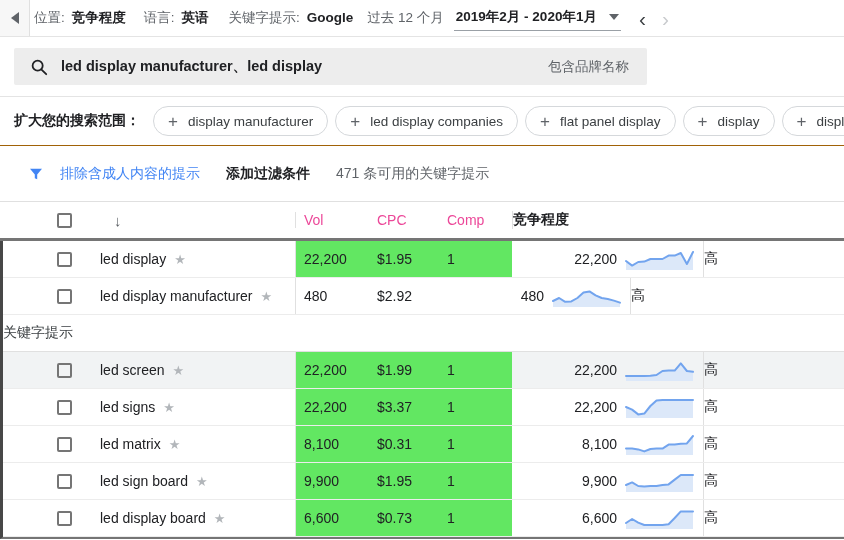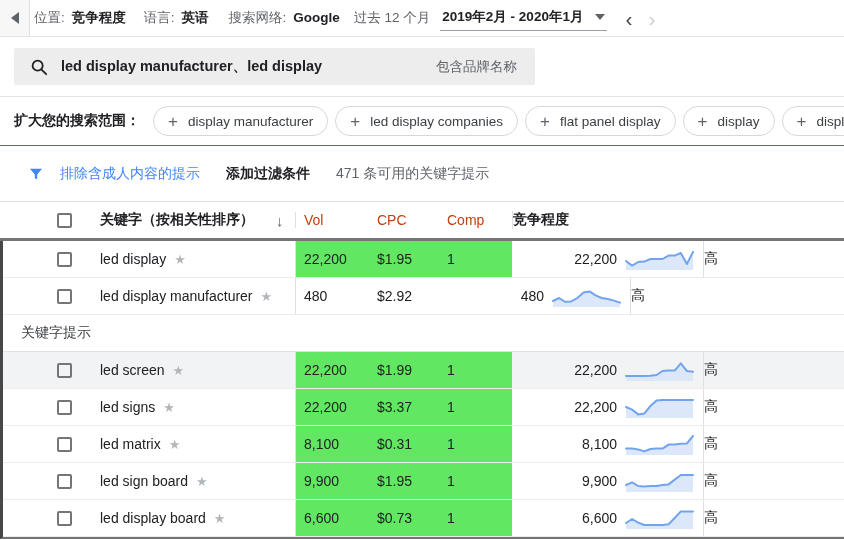--- a/index.html
+++ b/index.html
@@ -20,21 +20,21 @@
     border-bottom: 1px solid #9aa0a6; cursor: pointer; }
   .date-select .val { font-size: 13.5px; font-weight: 700; color: #202124; white-space: nowrap; }
   .caret-down { width: 0; height: 0; border-left: 5px solid transparent; border-right: 5px solid transparent;
     border-top: 6px solid #5f6368; }
   .nav-chev { font-size: 21px; line-height: 1; padding: 0 2px; background: none; border: none; cursor: pointer; }
   .chev-prev { color: #3c4043; margin-left: 16px; }
   .chev-next { color: #c9cbce; margin-left: 12px; }
 
   
   .search-section { padding: 11px 0 11px 14px; }
-  .searchbox { width: 521px; height: 37px; background: #ededed; border-radius: 2px;
+  .searchbox { width: 633px; height: 37px; background: #ededed; border-radius: 2px;
     display: flex; align-items: center; }
   .searchbox .mag { margin-left: 16px; flex-shrink: 0; }
   .query { margin-left: 13px; font-size: 14.5px; font-weight: 700; color: #202124; }
   .brand-hint { margin-left: auto; margin-right: 18px; font-size: 13.5px; color: #5f6368; }
   .hr { height: 1px; background: #e4e4e4; }
 
   
   .broaden { height: 49px; display: flex; align-items: center; overflow: hidden; border-bottom: 1px solid #a16207; }
   .broaden-label { margin-left: 14px; font-size: 14px; font-weight: 700; color: #202124; white-space: nowrap; }
   .chips { display: flex; gap: 7px; margin-left: 13px; flex-wrap: nowrap; }
@@ -48,36 +48,36 @@
   .adult-filter { margin-left: 16px; font-size: 14px; font-weight: 500; color: #4285f4; cursor: pointer; }
   .add-filter { margin-left: 26px; font-size: 14px; font-weight: 700; color: #202124; cursor: pointer; background: none; border: none; }
   .avail-count { margin-left: 26px; font-size: 14px; color: #5f6368; }
 
   
   .thead { display: flex; align-items: center; height: 40px; border-top: 1px solid #e0e0e0;
     border-bottom: 3px solid #757575; }
   .tbody { border-left: 3px solid #474747; border-bottom: 2px solid #757575; }
   .row { display: flex; align-items: stretch; height: 37px; border-bottom: 1px solid #ececec; background: #fff; justify-content: space-between; }
   .row.hover { background: #f1f3f4; }
-  .section-row { height: 37px; display: flex; align-items: center; padding-left: 18px;
+  .section-row { height: 37px; display: flex; align-items: center; 
     border-bottom: 1px solid #e0e0e0; font-size: 14px; color: #3c4043; background: #fff; }
 
   .c-check { width: 100px; padding-left: 57px; flex-shrink: 0; display: flex; align-items: center; }
   .tbody .c-check { width: 97px; padding-left: 54px; } 
   .cb { width: 15px; height: 15px; border: 2px solid #757575; border-radius: 2px; background: transparent; cursor: pointer; }
   .c-kw { width: 195px; flex-shrink: 0; display: flex; align-items: center; gap: 8px;
     font-size: 14px; color: #202124; white-space: nowrap; }
   .c-kw .star { color: #b2b6ba; font-size: 13px; cursor: pointer; }
   .hdr-kw { font-weight: 700; }
   .hdr-kw .sort { font-weight: 400; color: #5f6368; font-size: 15px; margin-left: 14px; cursor: pointer; }
   .c-vol { width: 74px; border-left: 1px solid #e0e0e0; }
   .c-cpc { width: 70px; }
   .c-comp { width: 73px; }
   .c-vol, .c-cpc, .c-comp { flex-shrink: 0; padding-left: 8px; display: flex; align-items: center; font-size: 14px; color: #202124; }
-  .thead .c-vol, .thead .c-cpc, .thead .c-comp { color: #c2410c; }
+  .thead .c-vol, .thead .c-cpc, .thead .c-comp { color: #ec4899; }
   .row.hl .c-vol, .row.hl .c-cpc, .row.hl .c-comp { background: #62e762; }
   .c-avg { width: 191px; flex-shrink: 0; display: flex; align-items: center; justify-content: flex-end;
     font-size: 14px; color: #202124; }
   .thead .c-avg { font-weight: 700; padding-right: 8px; }
   .c-avg svg { margin: 0 8px 0 7px; }
   .c-complevel { flex: 1; border-left: 1px solid #e0e0e0; display: flex; align-items: center;
     font-size: 14px; color: #202124; }
   .thead .c-complevel { font-weight: 700; }
 </style>
 </head>
@@ -89,21 +89,21 @@
   </button>
   <div class="kv" style="margin-left:4px">
     <span class="lbl">位置:</span>
     <span class="val">竞争程度</span>
   </div>
   <div class="kv" style="margin-left:18px">
     <span class="lbl">语言:</span>
     <span class="val">英语</span>
   </div>
   <div class="kv" style="margin-left:20px">
-    <span class="lbl">搜索网络:</span>
+    <span class="lbl">关键字提示:</span>
     <span class="val">Google</span>
   </div>
   <span class="period-lbl">过去 12 个月</span>
   <div class="date-select">
     <span class="val">2019年2月 - 2020年1月</span>
     <span class="caret-down"></span>
   </div>
   <button class="nav-chev chev-prev">‹</button>
   <button class="nav-chev chev-next">›</button>
 </header>
@@ -153,21 +153,20 @@
   <span class="adult-filter">排除含成人内容的提示</span>
   <button class="add-filter">添加过滤条件</button>
   <span class="avail-count">471 条可用的关键字提示</span>
 </section>
 
 <div class="thead">
   <div class="c-check">
     <span class="cb"></span>
   </div>
   <div class="c-kw hdr-kw">
-    <span>关键字（按相关性排序）</span>
     <span class="sort">↓</span>
   </div>
   <div class="c-vol">Vol</div>
   <div class="c-cpc">CPC</div>
   <div class="c-comp">Comp</div>
   <div class="c-complevel">竞争程度</div>
 </div>
 <div class="tbody">
     <div class="row hl">
       <div class="c-check">

